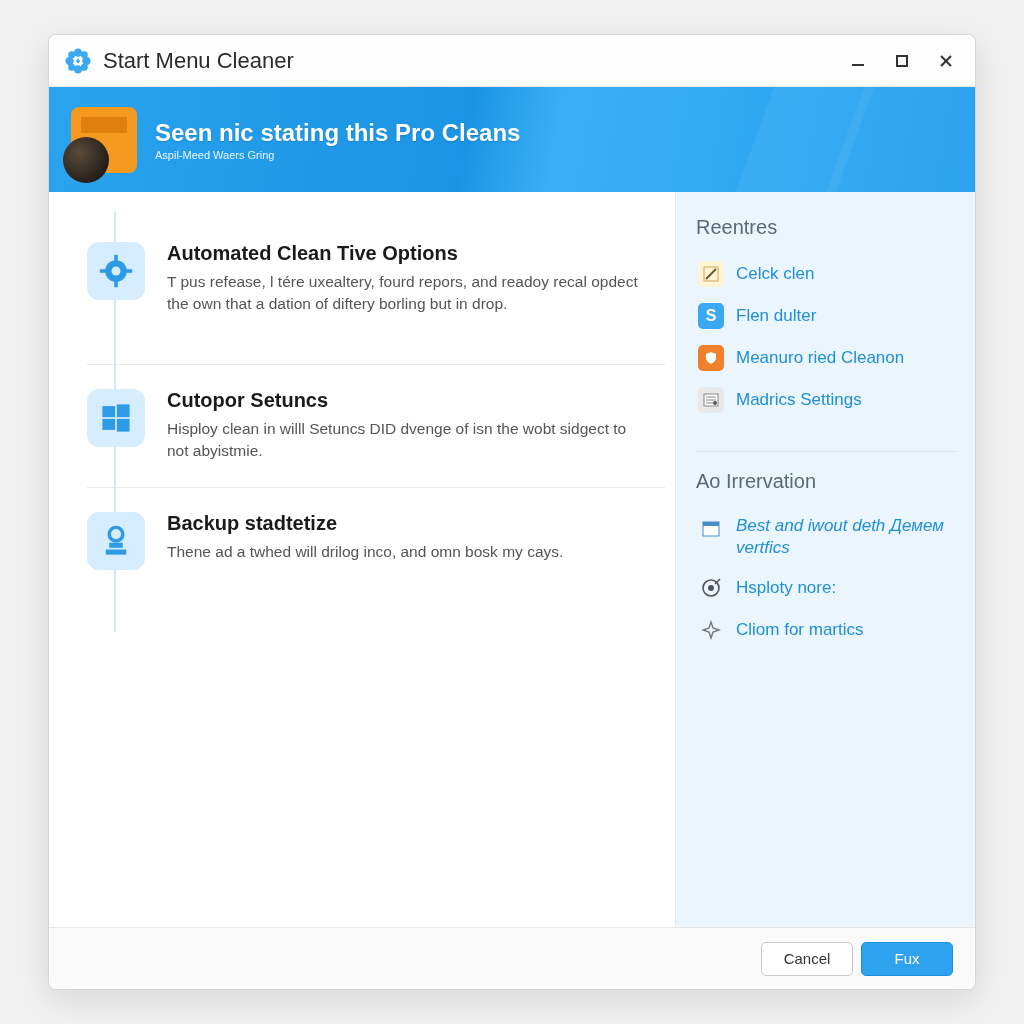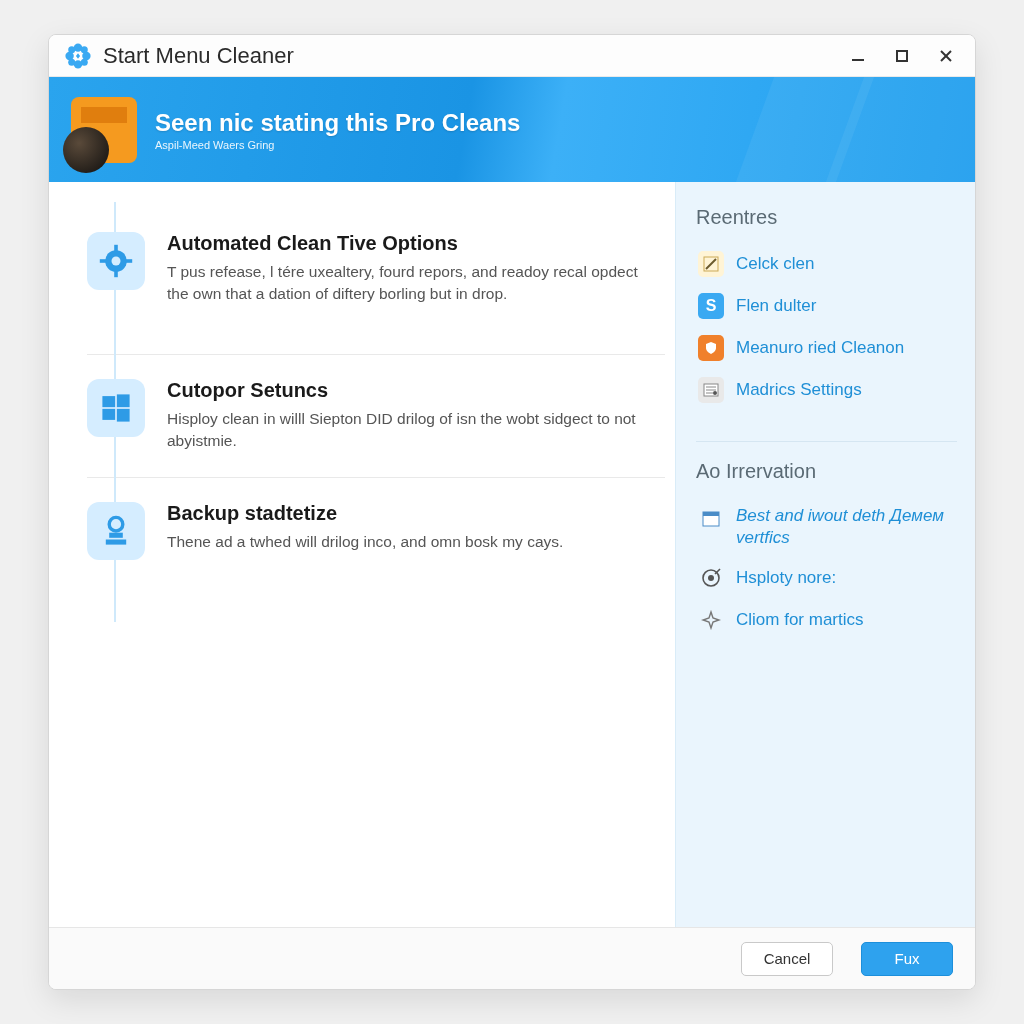--- a/index.html
+++ b/index.html
@@ -19,21 +19,21 @@
     background: #fff;
     border: 1px solid #d6d6d6;
     border-radius: 8px;
     box-shadow: 0 10px 30px rgba(0,0,0,0.10);
     display: flex;
     flex-direction: column;
     overflow: hidden;
   }
   
   .titlebar {
-    height: 42px;
+    height: 52px;
     display: flex;
     align-items: center;
     padding: 0 10px 0 14px;
     background: #fdfdfd;
     border-bottom: 1px solid #eaeaea;
   }
   .titlebar .app-icon {
     width: 30px; height: 30px;
     display:flex;align-items:center;justify-content:center;
     margin-right: 10px;
@@ -121,21 +121,21 @@
     width:26px;height:26px;border-radius:5px;
     display:flex;align-items:center;justify-content:center;
     flex-shrink:0;
   }
   .side-divider{ height:1px;background:#d5e6f2;margin:6px 0 18px 0;}
 
   
   .footer{
     height:62px;border-top:1px solid #e6e6e6;background:#fafafa;
     display:flex;align-items:center;justify-content:flex-end;
-    gap:28px;padding:0 22px;
+    gap:8px;padding:0 22px;
   }
   .btn{
     min-width:92px;height:34px;border-radius:5px;border:1px solid #c9c9c9;
     background:#fff;font-size:15px;color:#333;cursor:pointer;
   }
   .btn-primary{
     background:#2ea2ee;border-color:#1c8fdb;color:#fff;
   }
 </style>
 </head>
@@ -214,21 +214,21 @@
         <div class="ficon">
           <svg width="34" height="34" viewBox="0 0 40 40">
             <rect x="4" y="6" width="15" height="13" fill="#2e9be6"></rect>
             <rect x="21" y="4" width="15" height="15" fill="#2e9be6"></rect>
             <rect x="4" y="21" width="15" height="13" fill="#2e9be6"></rect>
             <rect x="21" y="21" width="15" height="15" fill="#2e9be6"></rect>
           </svg>
         </div>
         <div class="ftxt">
           <h3>Cutopor Setuncs</h3>
-          <p>Hisploy clean in willl Siepton DID drilog of isn the wobt sidgect to not abyistmie.</p>
+          <p>Hisploy clean in willl Setuncs DID dvenge of isn the wobt sidgect to not abyistmie.</p>
         </div>
       </div>
 
       <div class="feature" style="margin-left:0;">
         <div class="ficon">
           <svg width="34" height="34" viewBox="0 0 40 40">
             <circle cx="20" cy="12" r="8" fill="none" stroke="#2e9be6" stroke-width="4"></circle>
             <rect x="12" y="22" width="16" height="6" fill="#2e9be6"></rect>
             <rect x="8" y="30" width="24" height="6" fill="#2e9be6"></rect>
           </svg>

